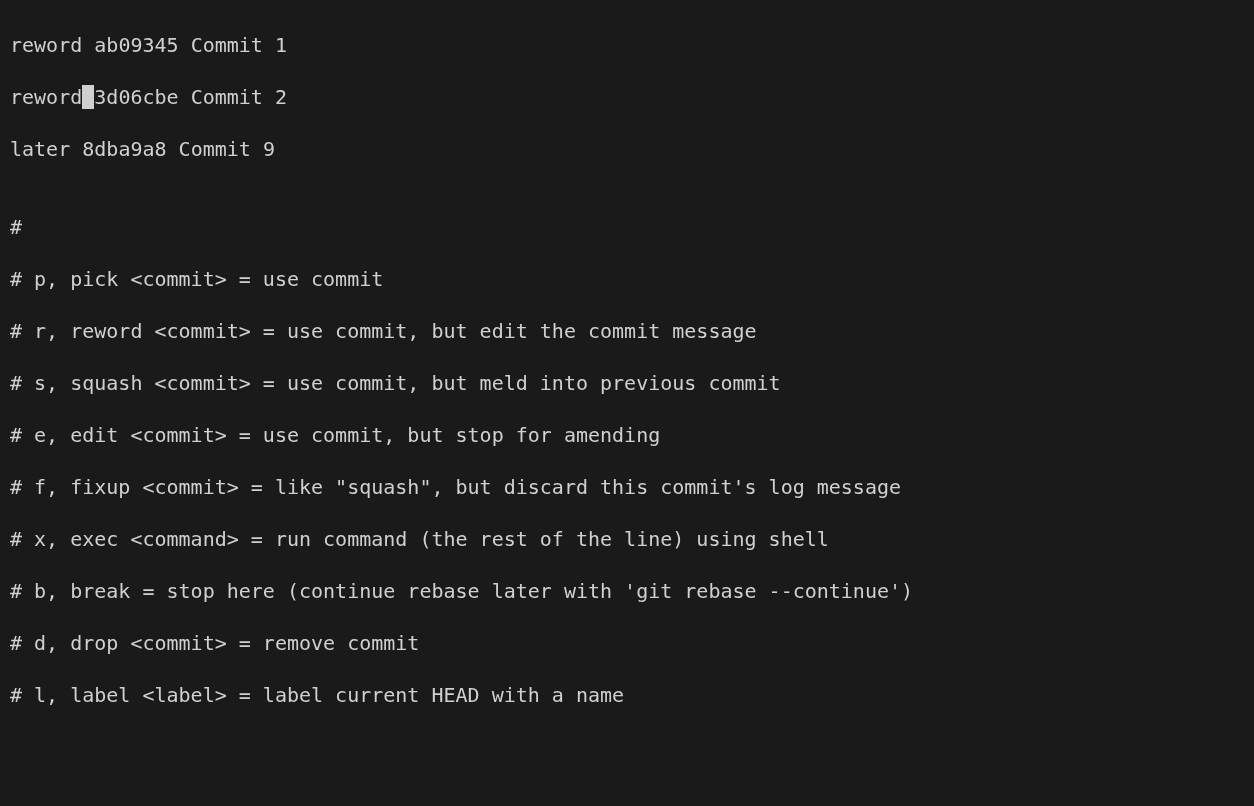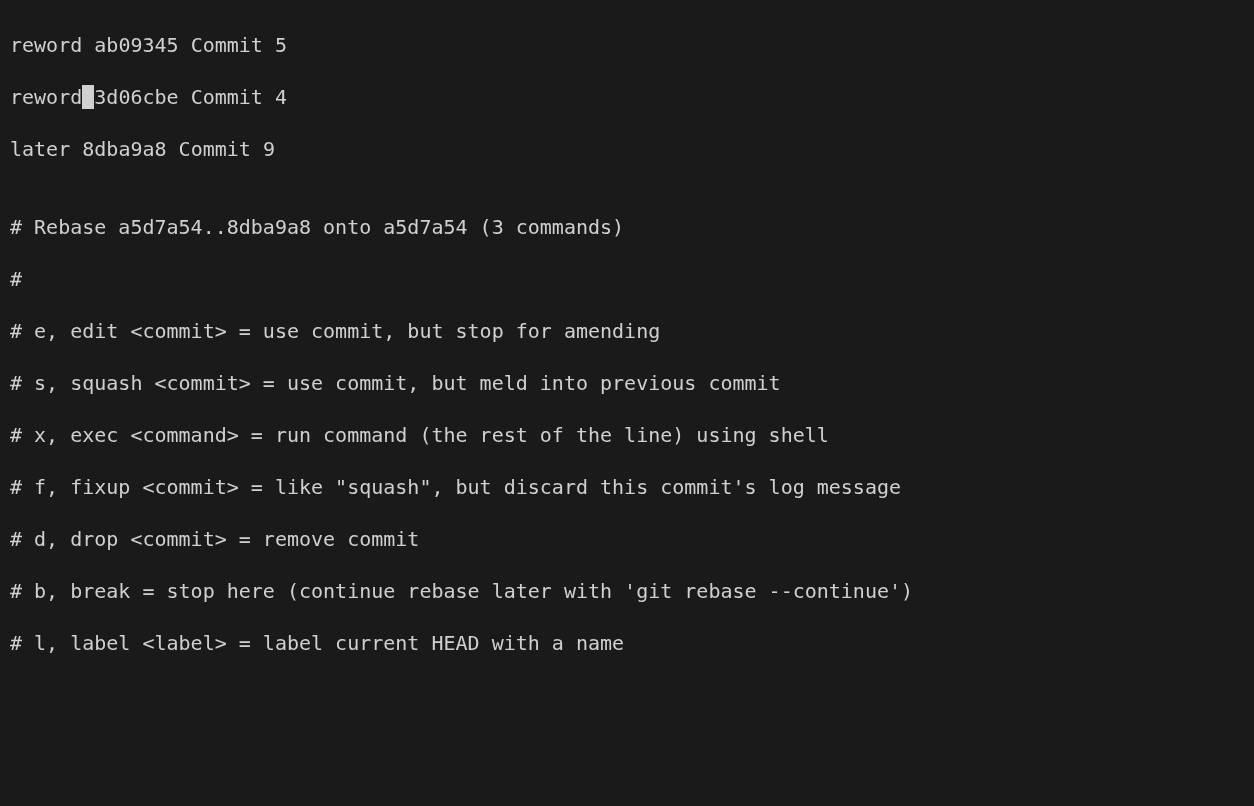--- a/index.html
+++ b/index.html
@@ -24,32 +24,33 @@
     }
     .cursor {
       background: #d0d0d0;
       color: #1a1a1a;
     }
   </style>
 </head>
 <body>
 
 <div class="editor">
-<span class="line"><span>reword</span> <span>ab09345</span> <span>Commit 5</span></span>
-<span class="line"><span>reword</span><span class="cursor"> </span><span>3d06cbe</span> <span>Commit 4</span></span>
+<span class="line"><span>reword</span> <span>ab09345</span> <span>Commit 1</span></span>
+<span class="line"><span>reword</span><span class="cursor"> </span><span>3d06cbe</span> <span>Commit 2</span></span>
 <span class="line"><span>later</span> <span>8dba9a8</span> <span>Commit 9</span></span>
 <span class="line"></span>
-<span class="line"># Rebase a5d7a54..8dba9a8 onto a5d7a54 (3 commands)</span>
 <span class="line">#</span>
+<span class="line"># p, pick &lt;commit&gt; = use commit</span>
+<span class="line"># r, reword &lt;commit&gt; = use commit, but edit the commit message</span>
+<span class="line"># s, squash &lt;commit&gt; = use commit, but meld into previous commit</span>
 <span class="line"># e, edit &lt;commit&gt; = use commit, but stop for amending</span>
-<span class="line"># s, squash &lt;commit&gt; = use commit, but meld into previous commit</span>
+<span class="line"># f, fixup &lt;commit&gt; = like "squash", but discard this commit's log message</span>
 <span class="line"># x, exec &lt;command&gt; = run command (the rest of the line) using shell</span>
-<span class="line"># f, fixup &lt;commit&gt; = like "squash", but discard this commit's log message</span>
+<span class="line"># b, break = stop here (continue rebase later with 'git rebase --continue')</span>
 <span class="line"># d, drop &lt;commit&gt; = remove commit</span>
-<span class="line"># b, break = stop here (continue rebase later with 'git rebase --continue')</span>
 <span class="line"># l, label &lt;label&gt; = label current HEAD with a name</span>
 
 
 
 
 
 
 
 
 

